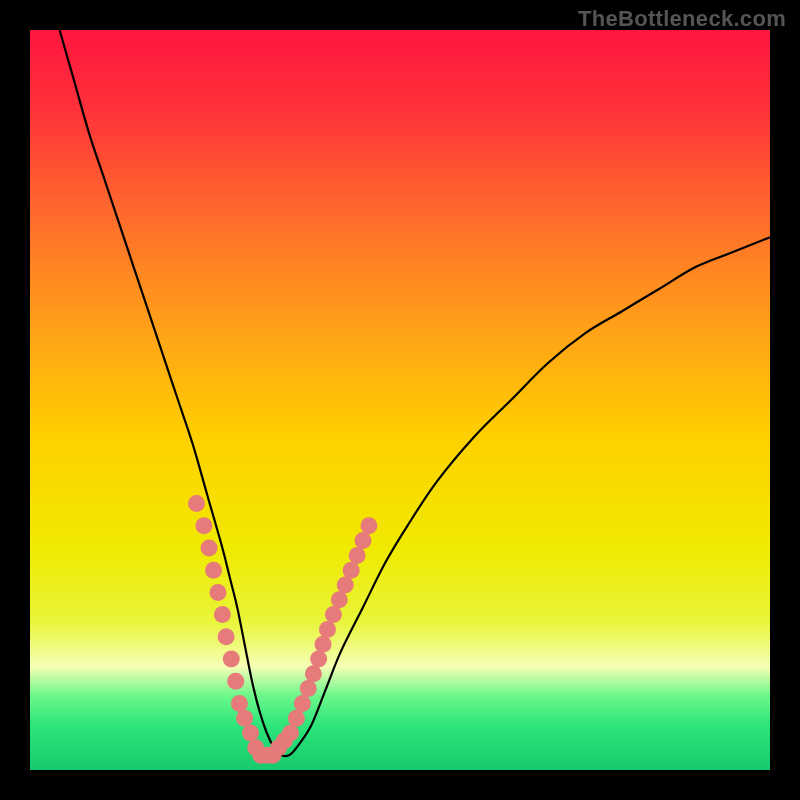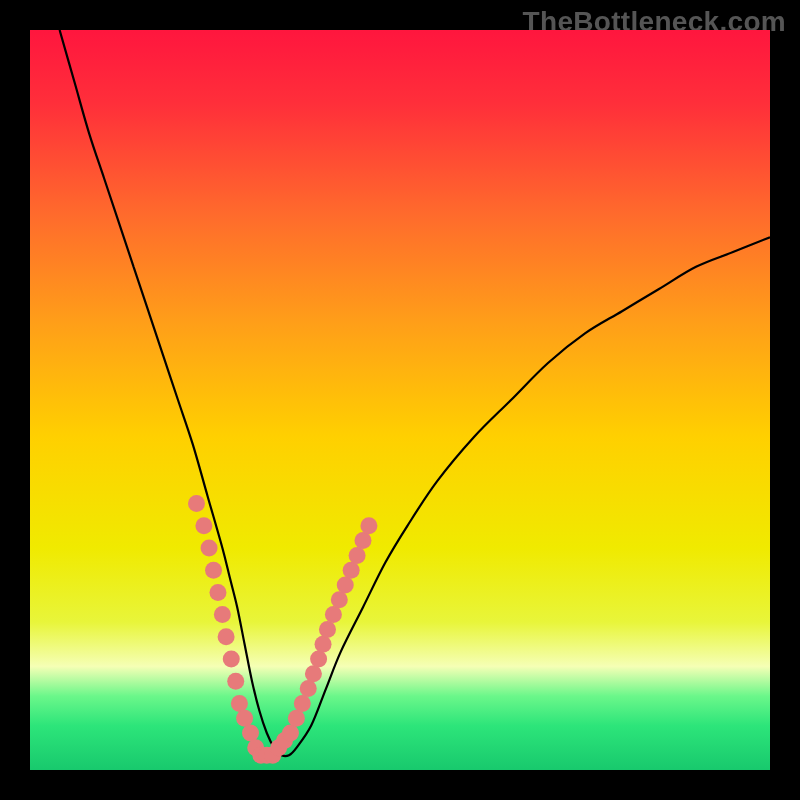--- a/index.html
+++ b/index.html
@@ -29,21 +29,21 @@
     position: absolute;
     left: 0;
     top: 0;
     width: 100%;
     height: 100%;
   }
   .watermark {
     position: absolute;
     top: 6px;
     right: 14px;
-    font-size: 28px;
+    font-size: 22px;
     font-weight: 600;
     color: #555;
     letter-spacing: 0.3px;
   }
   svg.curve {
     position: absolute;
     left: 0;
     top: 0;
     width: 100%;
     height: 100%;

